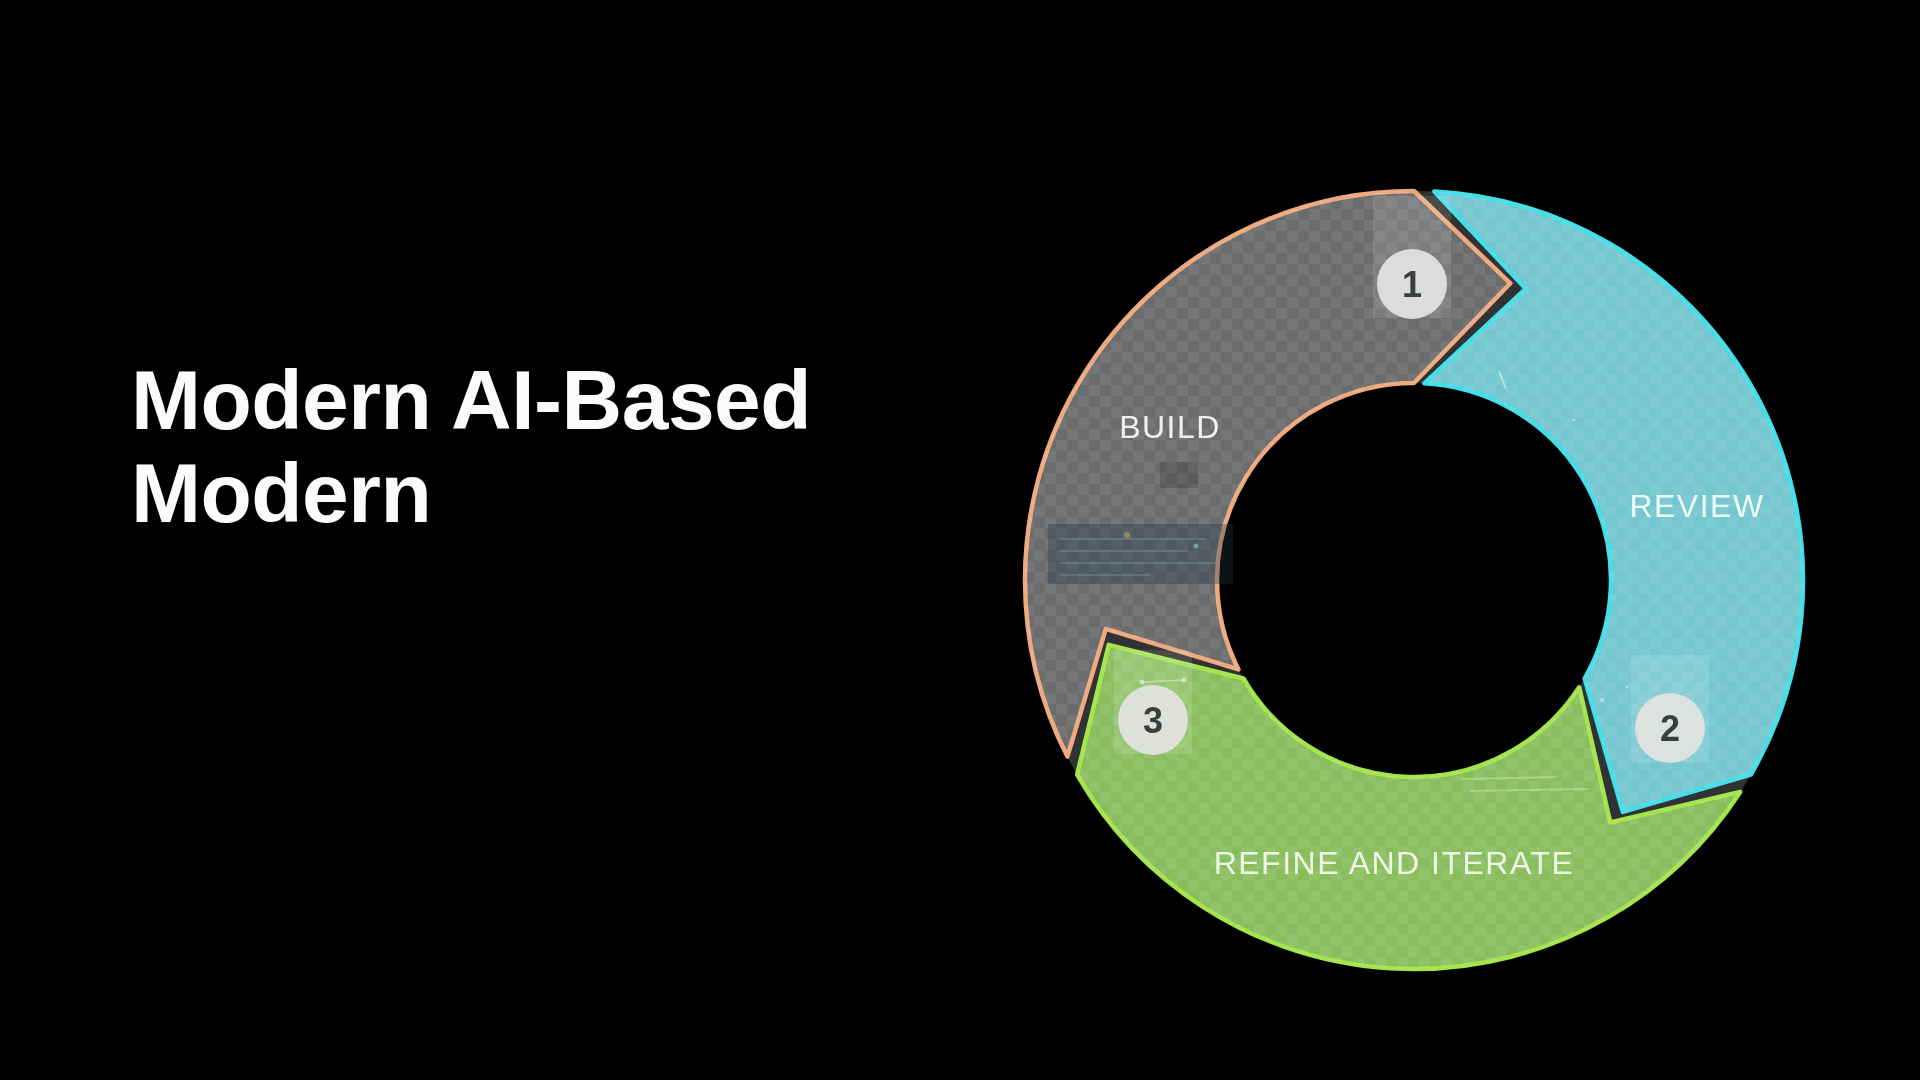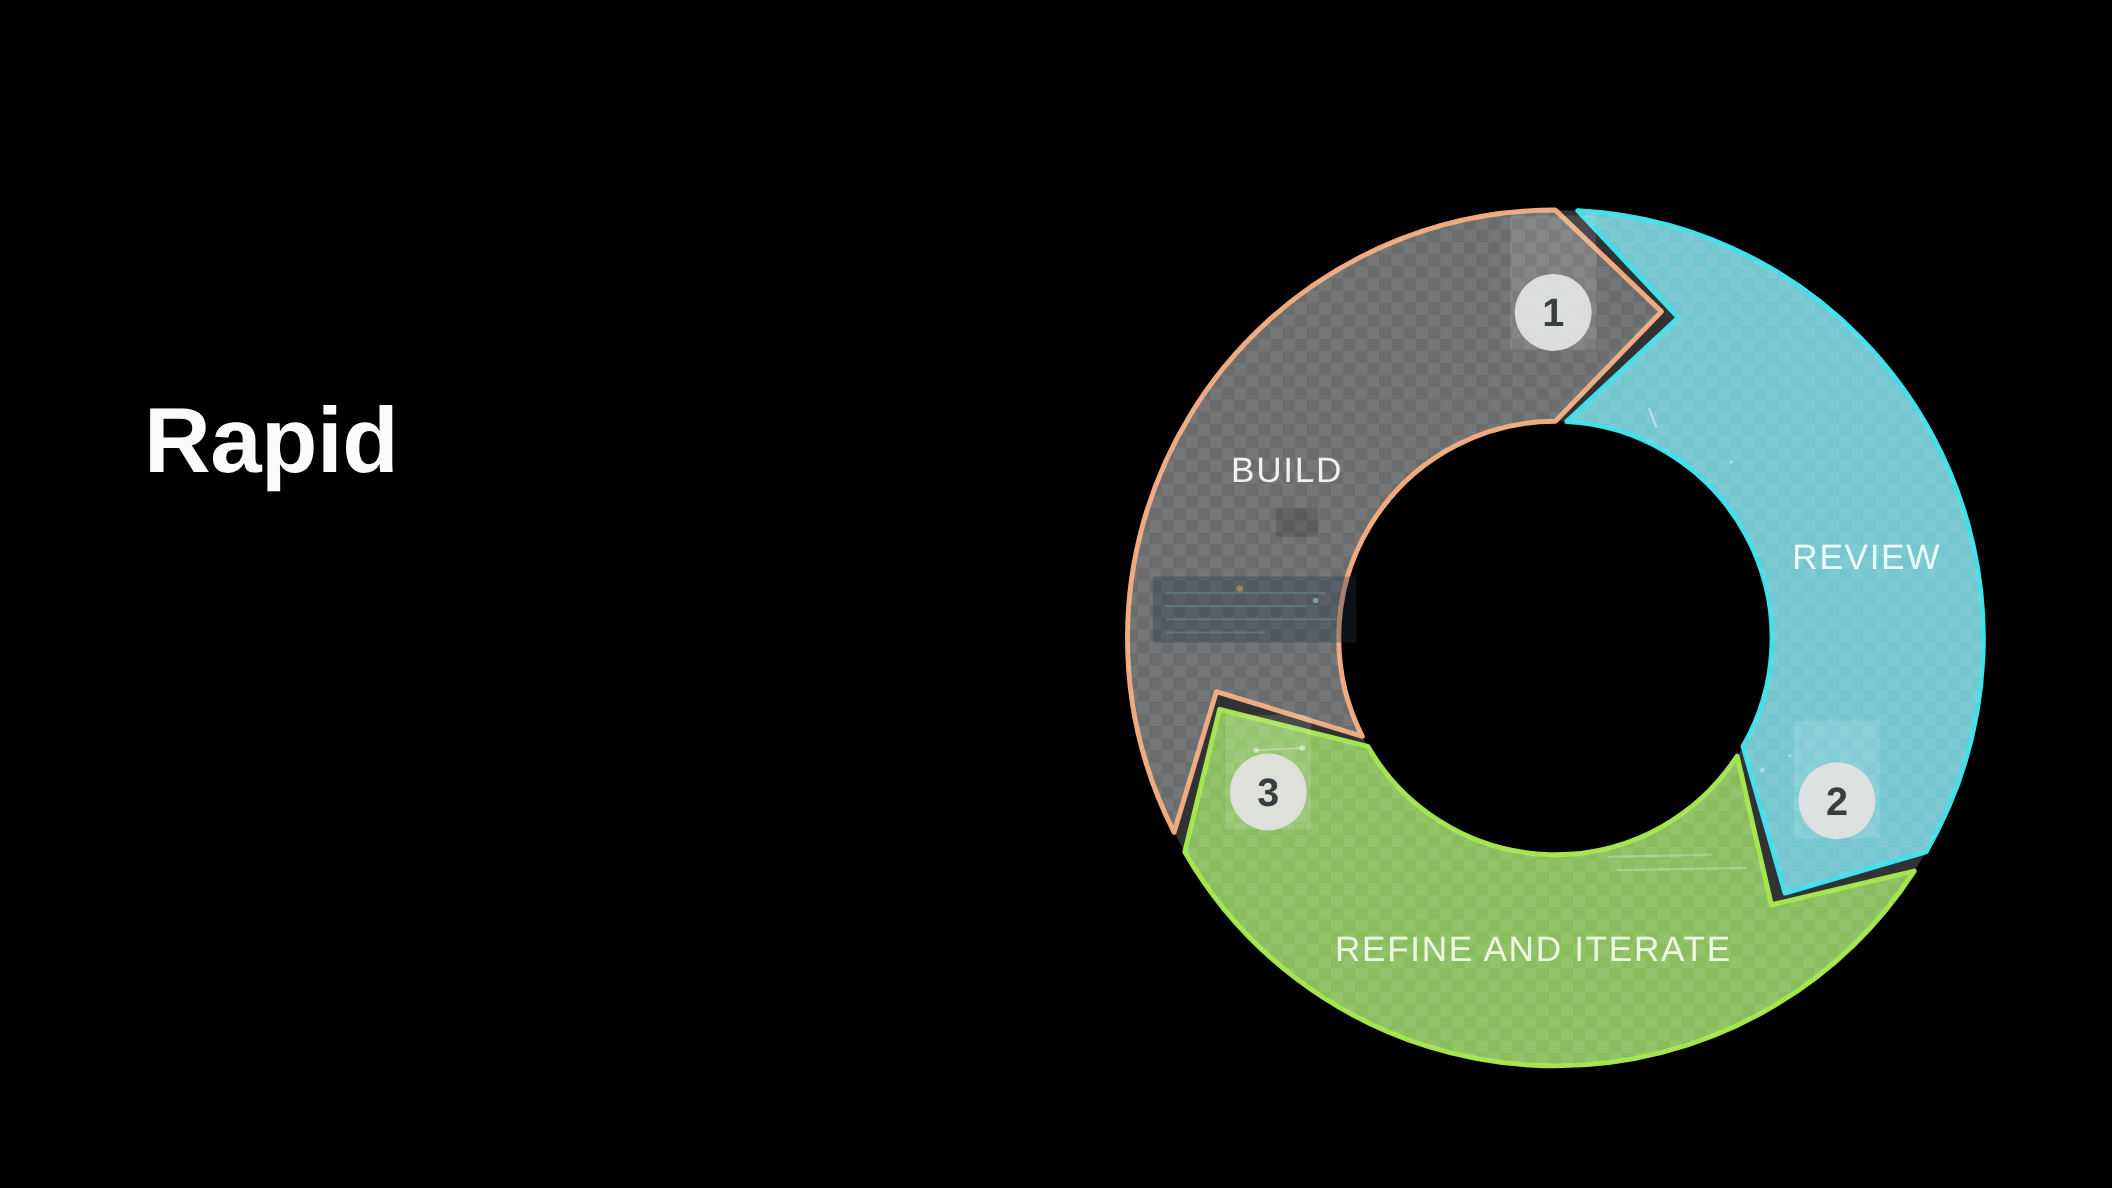--- a/index.html
+++ b/index.html
@@ -14,21 +14,22 @@
   }
   .diagram{position:absolute;left:0;top:0;}
   .seg-label{font-family:"Liberation Sans",sans-serif;font-size:32px;letter-spacing:1.5px;}
   .badge-num{font-family:"Liberation Sans",sans-serif;font-size:36px;font-weight:700;}
 </style>
 </head>
 <body>
 
 <div class="stage">
   <div class="title">
-    <div class="title-line">Rapid</div>
+    <div class="title-line">Modern AI-Based</div>
+    <div class="title-line">Modern</div>
   </div>
   <svg id="cycle-svg" class="diagram" width="1920" height="1080" viewBox="0 0 1920 1080" xmlns="http://www.w3.org/2000/svg">
       <defs>
         <pattern id="checker" width="22" height="22" patternUnits="userSpaceOnUse">
           <rect x="0" y="0" width="11" height="11" fill="rgba(255,255,255,0.07)"></rect>
           <rect x="11" y="11" width="11" height="11" fill="rgba(255,255,255,0.07)"></rect>
         </pattern>
       </defs>
       <circle cx="1414" cy="580" r="293" fill="none" stroke="#303234" stroke-width="192"></circle>
       <path d="M 1067.4 756.6 A 389 389 0 0 1 1414 191 L 1510.4 283.3 L 1414 383 A 197 197 0 0 0 1238.5 669.4 L 1105.8 628.8 Z" fill="#6b6c6e" stroke="#eeaa7e" stroke-width="4.5" stroke-linejoin="round"></path>

